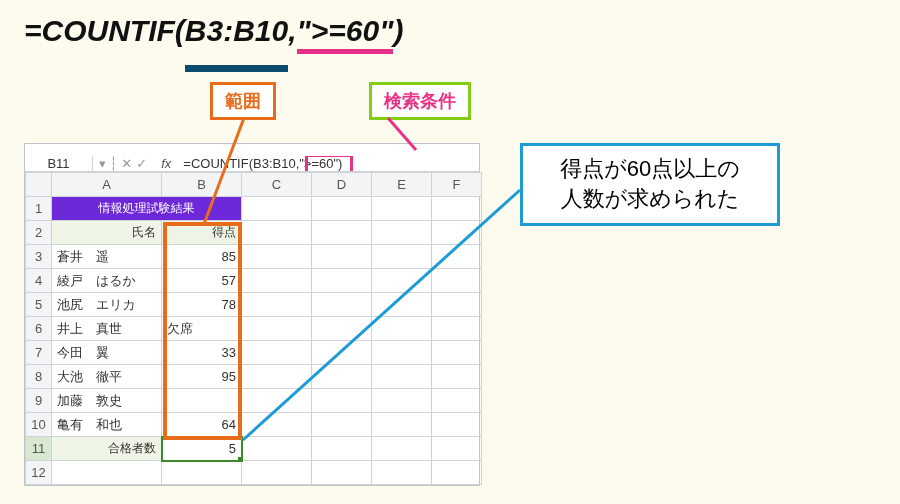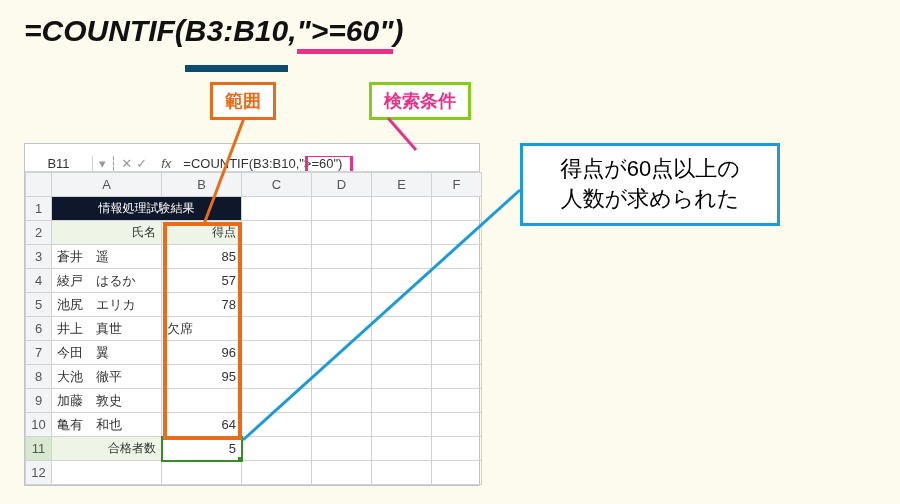--- a/index.html
+++ b/index.html
@@ -102,21 +102,21 @@
   col.rowhdr { width: 26px; }
   col.colA { width: 110px; }
   col.colB { width: 80px; }
   col.colC { width: 70px; }
   col.colD { width: 60px; }
   col.colE { width: 60px; }
   col.colF { width: 50px; }
   td.rh { background:#f2f4f5; text-align:center; color:#555; font-family: Arial; }
   td.num { text-align: right; padding-right: 8px; }
   td.greenhdr {
-    background: #0f172a; color: #fff; text-align: center;
+    background: #6d28d9; color: #fff; text-align: center;
     border-color: #cfd3d6;
     font-size: 12px;
   }
   td.greensub {
     background: #eef5e6; text-align: right; color:#333;
     font-size: 12px;
   }
   tr.sel td.rh { background:#d9e8d0; }
   td.selcell {
     outline: 2px solid #3a8a2b;
@@ -252,21 +252,21 @@
         <td>井上　真世</td>
         <td>欠席</td>
         <td></td>
           <td></td>
           <td></td>
           <td></td>
         </tr>
     <tr>
           <td class="rh">7</td>
         <td>今田　翼</td>
-        <td class="num">96</td>
+        <td class="num">33</td>
         <td></td>
           <td></td>
           <td></td>
           <td></td>
         </tr>
     <tr>
           <td class="rh">8</td>
         <td>大池　徹平</td>
         <td class="num">95</td>
         <td></td>

